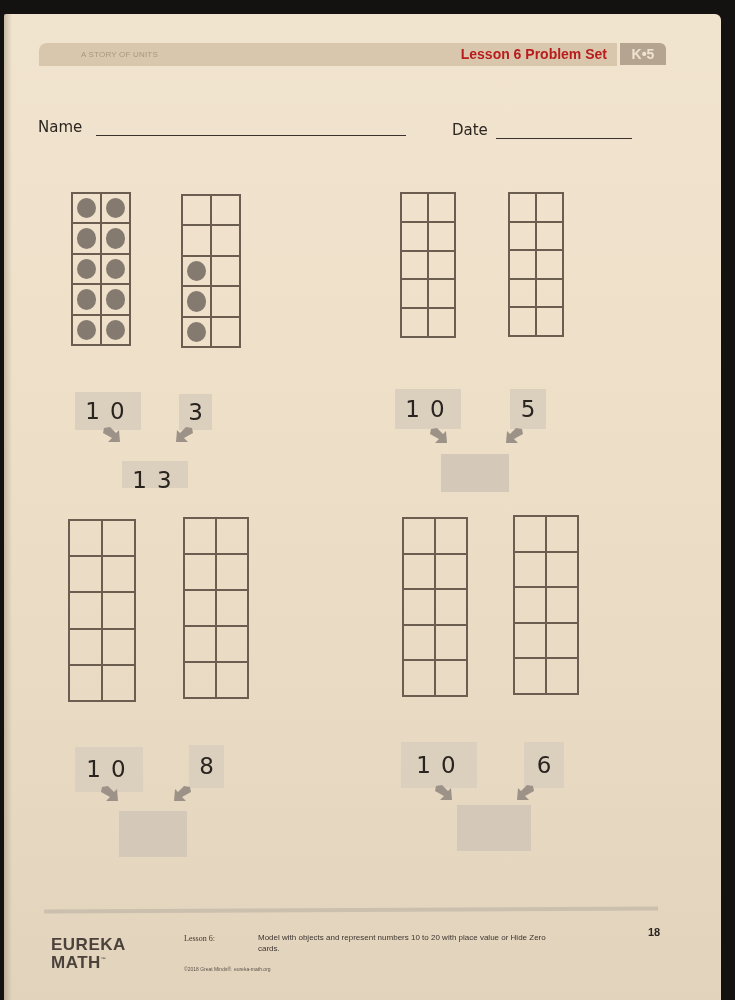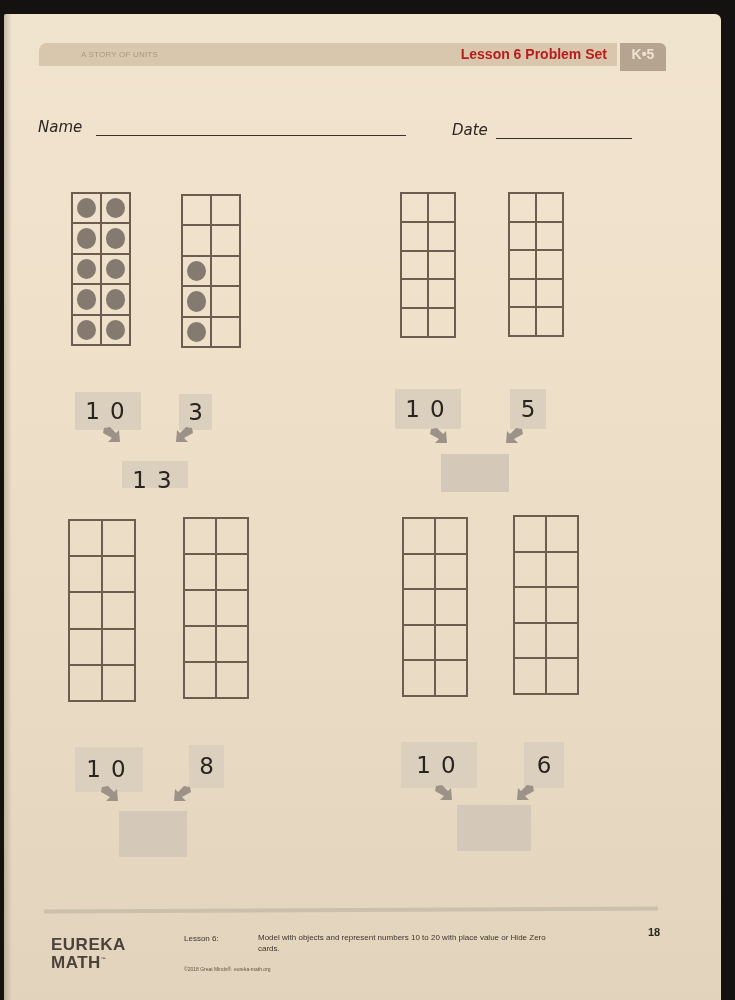--- a/index.html
+++ b/index.html
@@ -58,37 +58,36 @@
       font-family: "Liberation Sans", sans-serif;
       font-size: 14px;
       font-weight: bold;
       color: #b91c1c;
     }
     .grade-badge {
       position: absolute;
       left: 616px;
       top: 29px;
       width: 46px;
-      height: 28px;
+      height: 22px;
       background: #b5a590;
       border-radius: 0 6px 0 0;
       color: #efe3d0;
       font-family: "Liberation Sans", sans-serif;
       font-weight: bold;
       font-size: 14px;
       text-align: center;
       line-height: 23px;
     }
     
     .label {
       position: absolute;
       font-family: "DejaVu Sans", sans-serif;
       font-size: 15px;
       color: #2c2621;
-      font-style: italic;
     }
     .line {
       position: absolute;
       height: 0;
       border-bottom: 1.5px solid #3a322b;
     }
     .instruction {
       position: absolute;
       left: 38px;
       top: 163px;
@@ -160,21 +159,21 @@
       color: #4a423b;
       letter-spacing: 0.5px;
     }
     .logo sup {
       font-size: 5px;
     }
     .footer-lesson {
       position: absolute;
       left: 180px;
       top: 920px;
-      font-family: Liberation Sans, sans-serif;
+      font-family: Liberation Serif, serif;
       font-size: 8px;
       color: #3c352f;
     }
     .footer-desc {
       position: absolute;
       left: 254px;
       top: 918px;
       width: 300px;
       font-family: "Liberation Sans", sans-serif;
       font-size: 8px;

